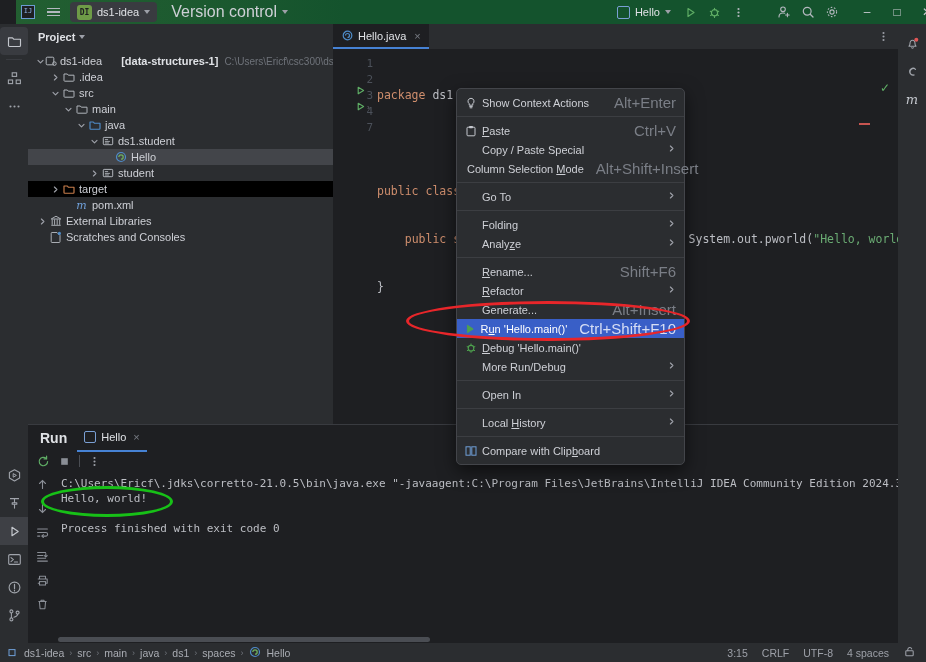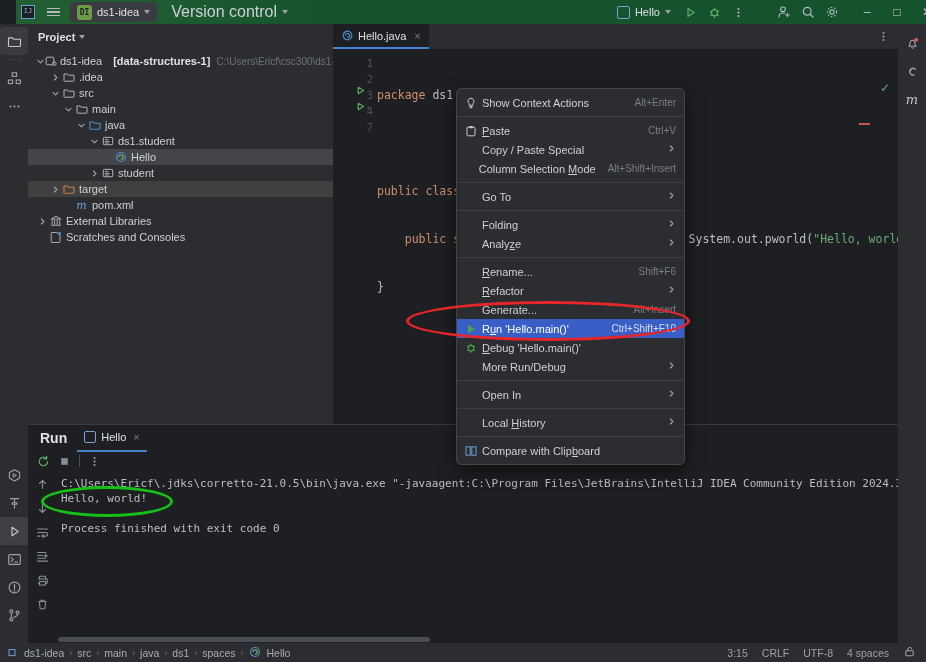--- a/index.html
+++ b/index.html
@@ -41,21 +41,21 @@
   .rail-ico.sel2{background:#3E4045;}
   .rail-sep{width:16px;height:1px;background:#393B40;margin:4px auto;}
 
   
   .projpanel{position:absolute;left:28px;top:24px;width:305px;height:400px;background:#2B2D30;}
   .pp-head{height:26px;display:flex;align-items:center;padding-left:10px;gap:4px;cursor:pointer;}
   .pp-title{font-size:11px;font-weight:bold;color:#DFE1E5;}
   .tree{padding-top:3px;font-size:11px;}
   .trow{height:16px;display:flex;align-items:center;white-space:nowrap;cursor:pointer;position:relative;}
   .trow.sel{background:#43454A;}
-  .trow.excl{background:#404040;}
+  .trow.excl{background:#000000;}
   .arrow{width:12px;display:flex;align-items:center;justify-content:center;color:#9DA0A8;font-size:8px;}
   .tico{width:15px;display:flex;align-items:center;justify-content:center;margin-right:3px;}
   .tlabel{color:#CED0D6;}
   .tpath{color:#6F737A;margin-left:6px;font-size:10px;}
 
   
   .editor{position:absolute;left:333px;top:24px;width:565px;height:400px;background:#1E1F22;}
   .tabbar{height:25px;background:#2B2D30;display:flex;align-items:stretch;position:relative;}
   .tab{display:flex;align-items:center;gap:5px;padding:0 8px 0 9px;background:#1E1F22;border-bottom:2px solid #4682D4;font-size:11px;color:#DFE1E5;cursor:pointer;}
   .tab .x{color:#7A7E86;font-size:11px;margin-left:3px;}
@@ -97,21 +97,21 @@
   .crumb{cursor:pointer;color:#A9ACB3;}
   .crumb-sep{color:#6F737A;font-size:9px;}
   .status-right{margin-left:auto;display:flex;align-items:center;gap:14px;padding-right:10px;}
   .status-right span{cursor:pointer;}
 
   
   .ctxmenu{position:absolute;left:456px;top:88px;width:227px;background:#2B2D30;border:1px solid #43454A;border-radius:5px;box-shadow:0 6px 18px rgba(0,0,0,0.55);padding:4px 0;z-index:40;}
   .mi{height:19px;display:flex;align-items:center;padding:0 8px 0 6px;font-size:11px;color:#CED0D6;cursor:pointer;position:relative;}
   .mi .mico{width:15px;display:flex;align-items:center;justify-content:center;margin-right:4px;}
   .mi .mlabel{flex:0 0 auto;}
-  .mi .mright{margin-left:auto;color:#7A7E86;font-size:10px;padding-left:12px;}
+  .mi .mright{margin-left:auto;color:#7A7E86;font-size:15px;padding-left:12px;}
   .mi .msub{margin-left:auto;color:#9DA0A8;font-size:10px;padding-left:12px;}
   .mi.sel{background:#395FC7;color:#FFFFFF;}
   .mi.sel .mright{color:#D6DEF5;}
   .msep{height:1px;background:#3C3E42;margin:4px 0;}
   .u{text-decoration:underline;}
 
   
   .ann{position:absolute;pointer-events:none;z-index:60;}
   .ell-red{left:406px;top:301px;width:278px;height:34px;border:3.5px solid #E8262A;border-radius:50%;}
   .ell-green{left:41px;top:486px;width:126px;height:25px;border:3px solid #17C017;border-radius:50%;}
@@ -290,21 +290,21 @@
               <path d="M2 3.4 4.5 5.9 7 3.4" fill="none" stroke="#9DA0A8" stroke-width="1.15" stroke-linecap="round" stroke-linejoin="round"></path>
             </svg>
           </span>
           <span class="tico">
             <svg xmlns="http://www.w3.org/2000/svg" width="12" height="12" viewBox="0 0 12 12">
               <rect x="1.2" y="2.2" width="7.6" height="7.6" rx="1" fill="none" stroke="#B0B4BA" stroke-width="1"></rect>
               <circle cx="9.4" cy="8.6" r="1.8" fill="none" stroke="#B0B4BA" stroke-width="1"></circle>
             </svg>
           </span>
           <span class="tlabel">ds1-idea</span>
-          <b style="margin-left: 11px;"> [data-structures-1]</b>
+          <b style="margin-left: 19px;"> [data-structures-1]</b>
           <span class="tpath">C:\Users\Ericf\csc300\ds1-idea</span>
         </div>
         <div class="trow" style="padding-left: 21px;">
           <span class="arrow">
             <svg xmlns="http://www.w3.org/2000/svg" width="9" height="9" viewBox="0 0 9 9">
               <path d="M3.4 2 5.9 4.5 3.4 7" fill="none" stroke="#9DA0A8" stroke-width="1.15" stroke-linecap="round" stroke-linejoin="round"></path>
             </svg>
           </span>
           <span class="tico">
             <svg xmlns="http://www.w3.org/2000/svg" width="12" height="12" viewBox="0 0 12 12">

